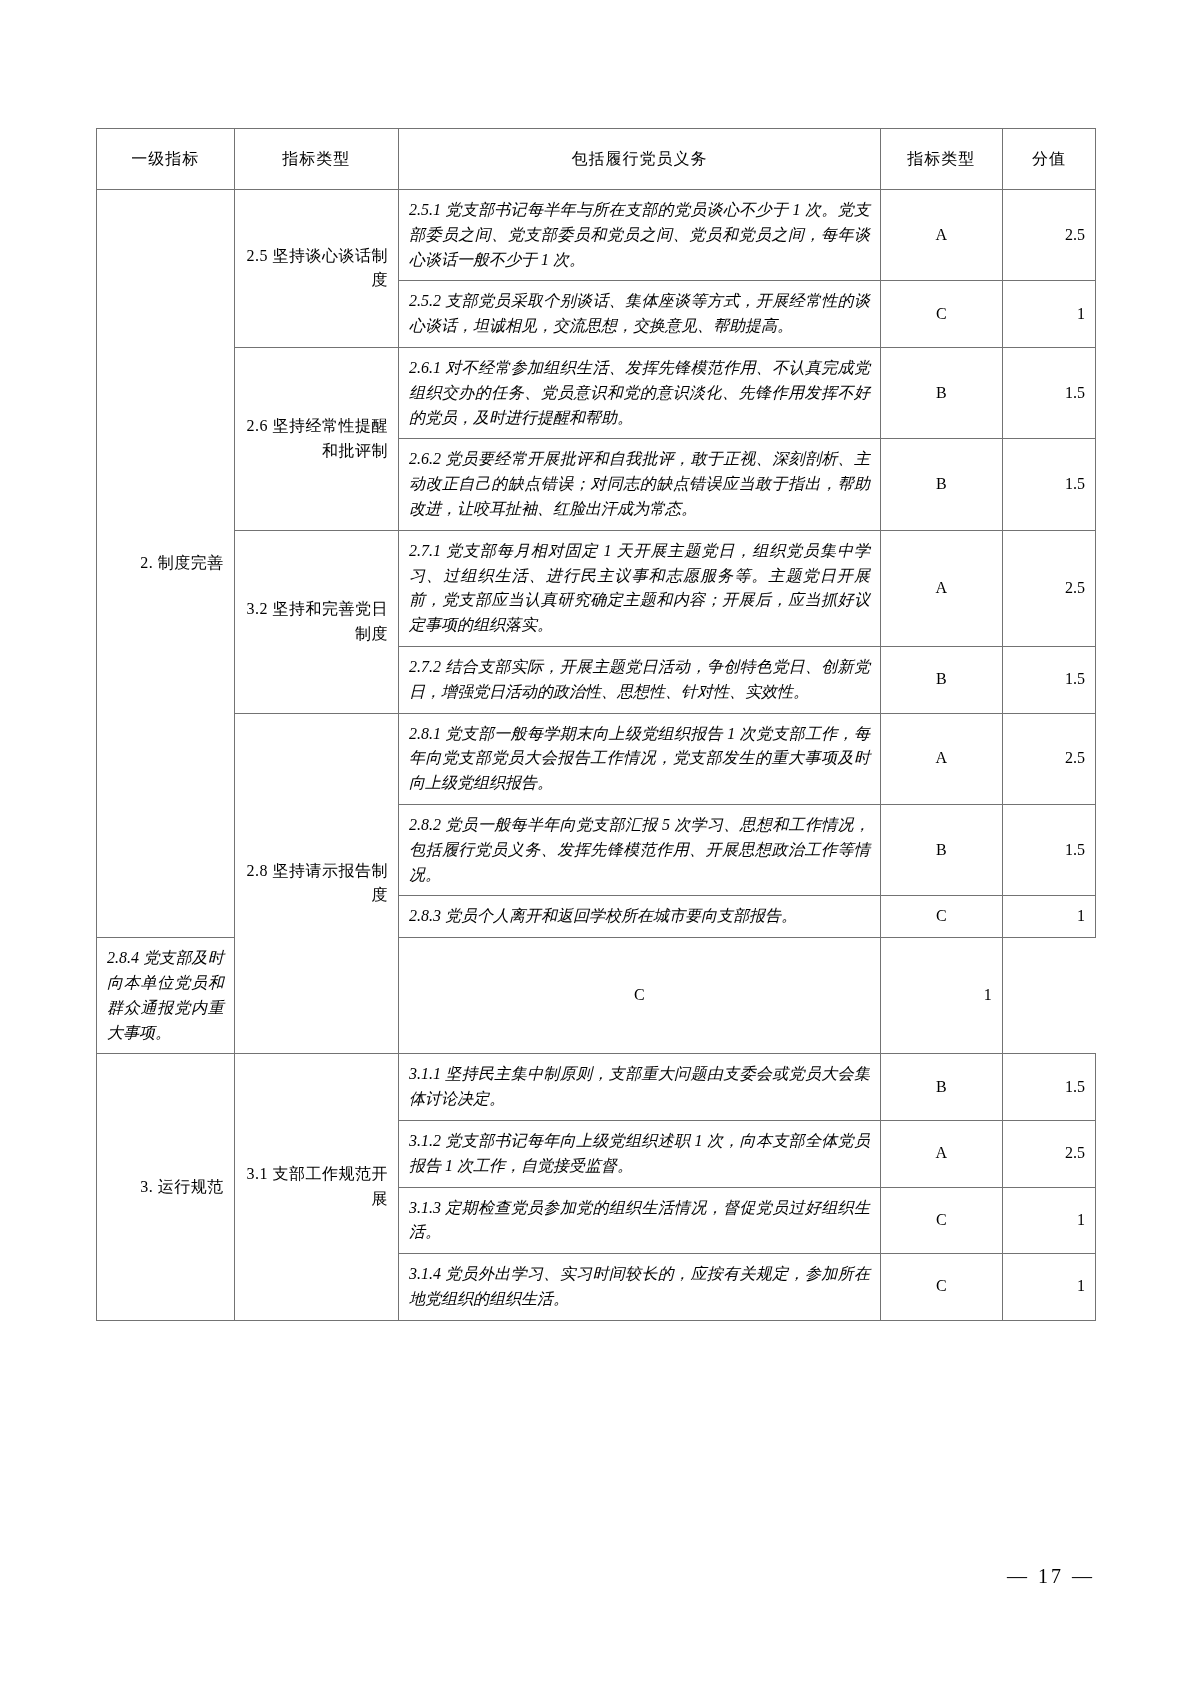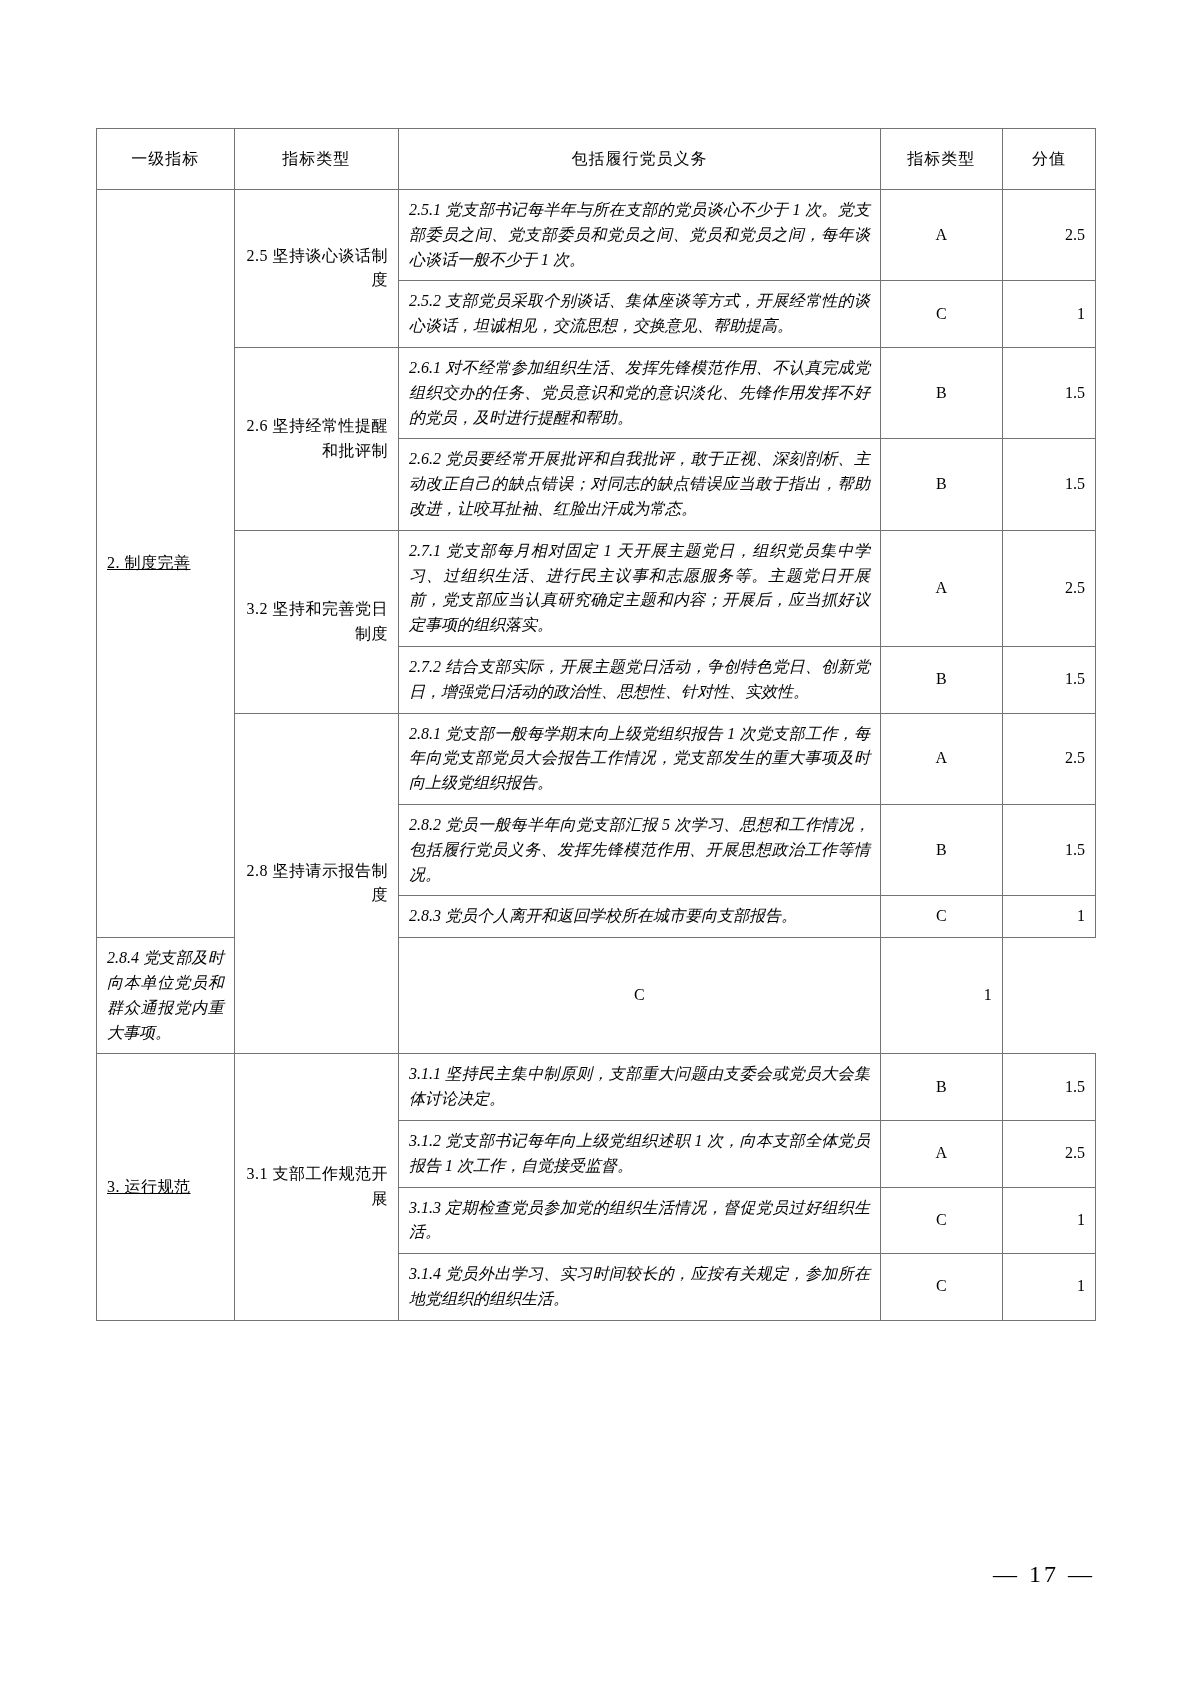--- a/index.html
+++ b/index.html
@@ -43,24 +43,23 @@
   col.c5 { width: 88px; }
 
   thead td {
     text-align: center;
     font-weight: bold;
     font-size: 18.5px;
     height: 44px;
     letter-spacing: 1px;
   }
   td.lvl1 {
-    text-align: left;
+    text-align: right;
     font-size: 18px;
     letter-spacing: 0.5px;
-    text-decoration: underline;
   }
   td.lvl2 {
     text-align: right;
     font-size: 18px;
     line-height: 1.85;
     letter-spacing: 0.5px;
   }
   td.obs {
     text-align: justify;
     text-justify: inter-ideograph;
@@ -74,21 +73,21 @@
     font-family: "Liberation Serif", "DejaVu Serif", serif;
   }
   td.score {
     text-align: right;
     font-size: 17px;
   }
   .footer {
     position: absolute;
     right: 96px;
     bottom: 96px;
-    font-size: 24px;
+    font-size: 20px;
     letter-spacing: 3px;
   }
 </style>
 </head>
 <body>
 
 <div class="page">
 
   <table class="indicator-table" id="indicator-table">
     <colgroup>

